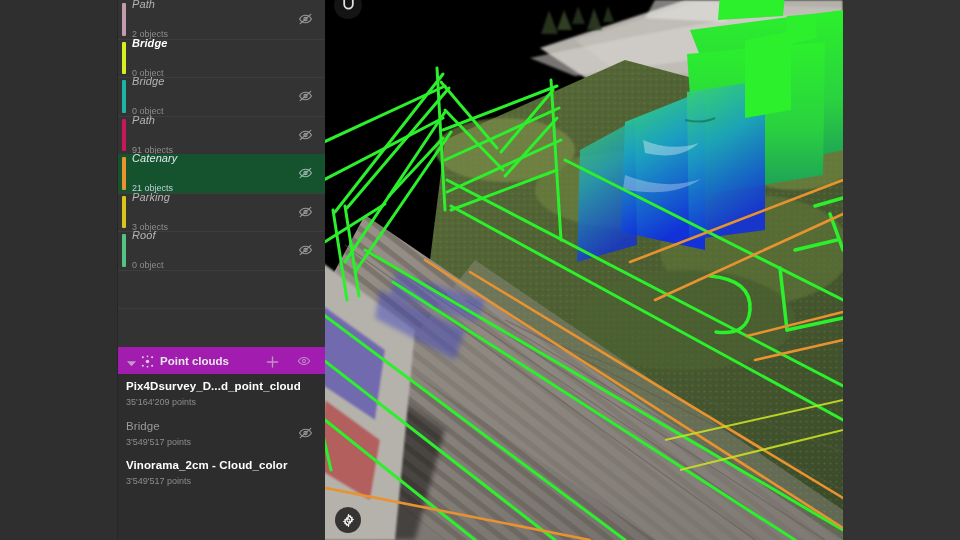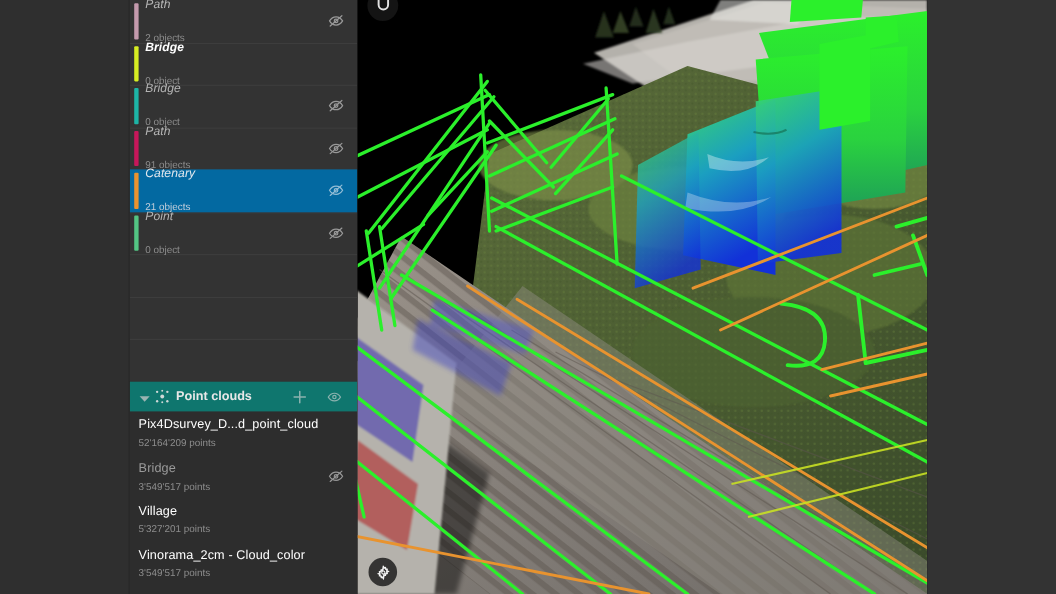--- a/index.html
+++ b/index.html
@@ -13,51 +13,51 @@
                  background:#2f2f2f; border-right:1px solid #272727; }
 
   
   .sidebar { position:absolute; left:118px; top:0; width:207px; height:540px;
              background:#333333; overflow:hidden; }
 
   .layer-list { position:absolute; left:0; top:0; width:207px; }
 
   .layer-row { position:relative; height:38.5px; display:flex; align-items:center;
                padding-left:14px; }
-  .layer-row.selected { background:#0369a1; }
+  .layer-row.selected { background:#14532d; }
   .chip { position:absolute; left:4px; top:3px; width:4px; height:32.5px; border-radius:1px; }
   .row-texts { display:flex; flex-direction:column; justify-content:center; line-height:1; }
   .row-title { font-size:11px; color:#b5b5b5; letter-spacing:.1px;font-style:italic; }
   .layer-row.active .row-title { color:#ffffff; font-weight:bold; }
   .layer-row.selected .row-title { color:#e2e8ee; }
   .row-sub { font-size:9px; color:#8d8d8d; margin-top:20px; }
   .layer-row.selected .row-sub { color:#c2cedb; }
 
   .eye { position:absolute; right:12px; top:50%; transform:translateY(-50%);
          width:15px; height:15px; opacity:.62; }
   .eye svg { display:block; width:15px; height:15px; }
 
   .list-divider { position:absolute; left:0; width:207px; height:1px; background:#3d3d3d; }
 
   
   .pc-section { position:absolute; left:0; top:347px; width:207px; height:193px;
                 background:#2d2d2d; }
   .pc-header { position:relative; height:27px; display:flex; align-items:center;
-               padding-left:8px; background:#0f766e; }
+               padding-left:8px; background:#a21caf; }
   .chevron { width:11px; height:11px; margin-right:4px; opacity:.75; }
   .pc-icon { width:13px; height:13px; margin-right:6px; opacity:.9; }
   .pc-title { font-size:11.5px; font-weight:bold; color:#e7e7e7; }
   .pc-plus { position:absolute; right:46px; top:50%; transform:translateY(-50%);
              width:13px; height:13px; opacity:.62; }
   .pc-eye  { position:absolute; right:14px; top:50%; transform:translateY(-50%);
              width:14px; height:14px; opacity:.62; }
 
   .pc-row { position:relative; height:39.5px; padding-left:8px;
             display:flex; flex-direction:column; justify-content:center; }
-  .pc-name { font-size:11.5px; color:#ffffff; font-weight:normal; letter-spacing:.1px; }
+  .pc-name { font-size:11.5px; color:#ffffff; font-weight:bold; letter-spacing:.1px; }
   .pc-row.dim .pc-name { color:#9a9a9a; font-weight:normal; }
   .pc-count { font-size:9px; color:#8d8d8d; margin-top:5px; }
 
   
   .viewport { position:absolute; left:325px; top:0; width:518px; height:540px;
               overflow:hidden; background:#000; }
   .vp-canvas { position:absolute; inset:0; }
   .vp-canvas svg { display:block; width:518px; height:540px; }
 
   .right-gutter { position:absolute; left:843px; top:0; width:117px; height:540px;
@@ -148,26 +148,40 @@
         <span class="eye">
           <svg viewBox="0 0 24 24" fill="none" stroke="#eaf0f6" stroke-width="1.8" stroke-linecap="round">
             <path d="M2.5 12s3.6-6 9.5-6 9.5 6 9.5 6-3.6 6-9.5 6S2.5 12 2.5 12z"></path>
             <circle cx="12" cy="12" r="2.6"></circle>
               <path d="M3.5 19.5L20.5 4.5"></path>
           </svg>
         </span>
       </div>
       <div class="list-divider" style="top:231px"></div>
 
+      <div class="layer-row">
+        <span class="chip" style="background:#d9c41b"></span>
+        <span class="row-texts">
+          <span class="row-title">Parking</span>
+          <span class="row-sub">3 objects</span>
+        </span>
+        <span class="eye">
+          <svg viewBox="0 0 24 24" fill="none" stroke="#d6d6d6" stroke-width="1.8" stroke-linecap="round">
+            <path d="M2.5 12s3.6-6 9.5-6 9.5 6 9.5 6-3.6 6-9.5 6S2.5 12 2.5 12z"></path>
+            <circle cx="12" cy="12" r="2.6"></circle>
+              <path d="M3.5 19.5L20.5 4.5"></path>
+          </svg>
+        </span>
+      </div>
       <div class="list-divider" style="top:269.5px"></div>
 
       <div class="layer-row">
         <span class="chip" style="background:#53c483"></span>
         <span class="row-texts">
-          <span class="row-title">Point</span>
+          <span class="row-title">Roof</span>
           <span class="row-sub">0 object</span>
         </span>
         <span class="eye">
           <svg viewBox="0 0 24 24" fill="none" stroke="#d6d6d6" stroke-width="1.8" stroke-linecap="round">
             <path d="M2.5 12s3.6-6 9.5-6 9.5 6 9.5 6-3.6 6-9.5 6S2.5 12 2.5 12z"></path>
             <circle cx="12" cy="12" r="2.6"></circle>
               <path d="M3.5 19.5L20.5 4.5"></path>
           </svg>
         </span>
       </div>
@@ -204,39 +218,35 @@
         <span class="pc-eye">
           <svg viewBox="0 0 24 24" fill="none" stroke="#d6d6d6" stroke-width="1.8" stroke-linecap="round">
             <path d="M2.5 12s3.6-6 9.5-6 9.5 6 9.5 6-3.6 6-9.5 6S2.5 12 2.5 12z"></path>
             <circle cx="12" cy="12" r="2.6"></circle>
           </svg>
         </span>
       </div>
 
       <div class="pc-row">
         <span class="pc-name">Pix4Dsurvey_D...d_point_cloud</span>
-        <span class="pc-count">52'164'209 points</span>
+        <span class="pc-count">35'164'209 points</span>
       </div>
 
       <div class="pc-row dim">
         <span class="pc-name">Bridge</span>
         <span class="pc-count">3'549'517 points</span>
         <span class="eye">
           <svg viewBox="0 0 24 24" fill="none" stroke="#d6d6d6" stroke-width="1.8" stroke-linecap="round">
             <path d="M2.5 12s3.6-6 9.5-6 9.5 6 9.5 6-3.6 6-9.5 6S2.5 12 2.5 12z"></path>
             <circle cx="12" cy="12" r="2.6"></circle>
               <path d="M3.5 19.5L20.5 4.5"></path>
           </svg>
         </span>
       </div>
 
-      <div class="pc-row">
-        <span class="pc-name">Village</span>
-        <span class="pc-count">5'327'201 points</span>
-      </div>
 
       <div class="pc-row">
         <span class="pc-name">Vinorama_2cm - Cloud_color</span>
         <span class="pc-count">3'549'517 points</span>
       </div>
     </div>
   </div>
 
   <div class="viewport">
     <div class="vp-canvas">

